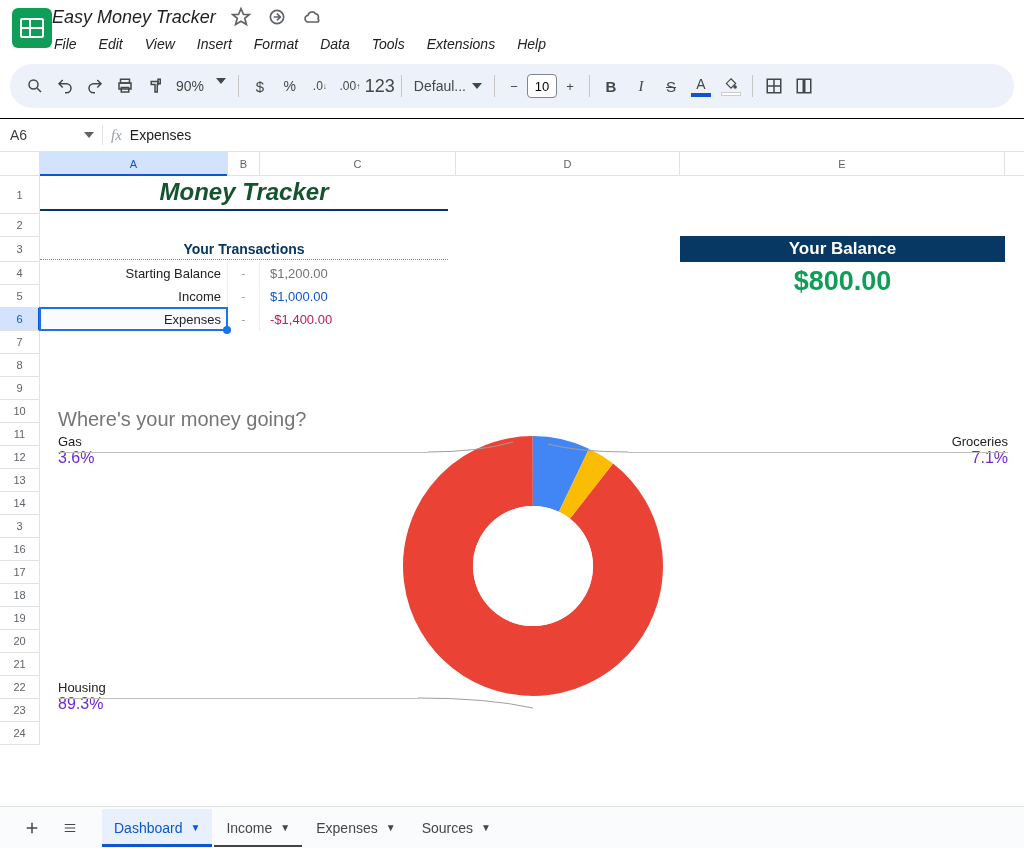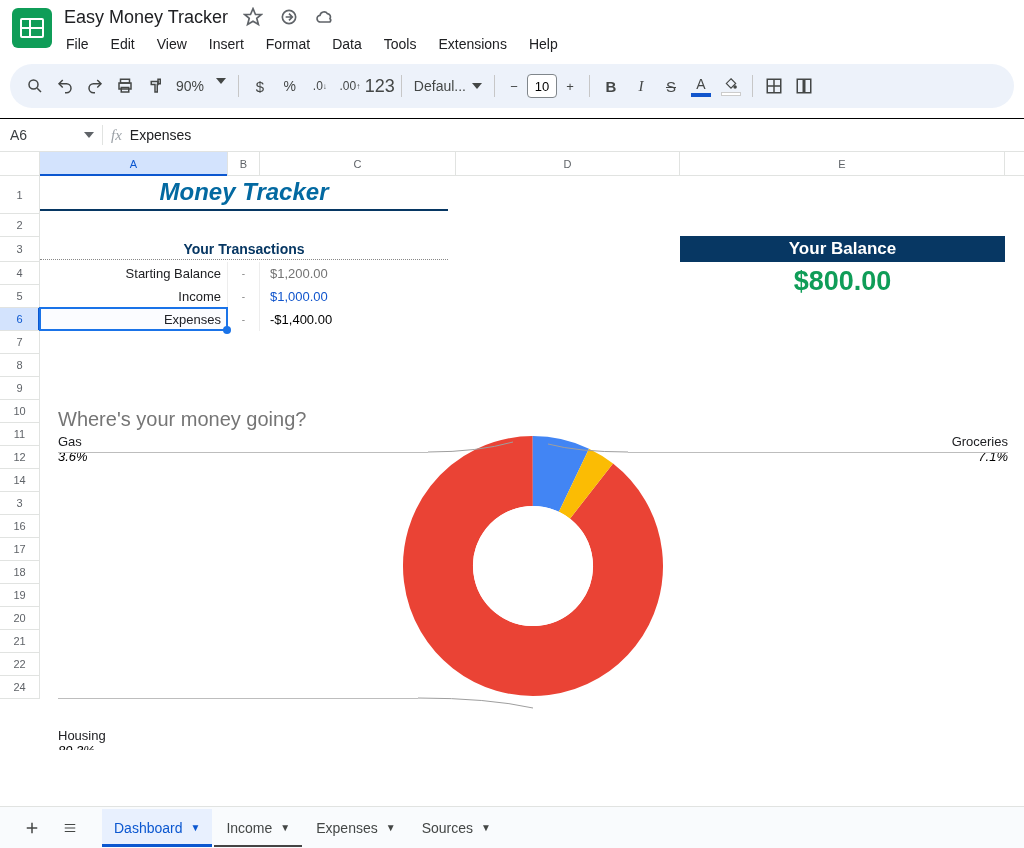--- a/index.html
+++ b/index.html
@@ -4,21 +4,21 @@
 <style>
   * { box-sizing: border-box; margin: 0; padding: 0; }
   body { font-family: Arial, "Helvetica Neue", sans-serif; font-size: 13px; color: #202124; background: #fff; width: 1024px; height: 848px; overflow: hidden; }
 
   
   .header { display: flex; align-items: flex-start; padding: 6px 12px 0 12px; }
   .logo { width: 40px; height: 40px; background: #0f9d58; border-radius: 6px; display: flex; align-items: center; justify-content: center; flex-shrink: 0; margin-top: 2px; }
   .logo-grid { width: 24px; height: 20px; border: 2px solid #fff; border-radius: 2px; position: relative; }
   .logo-grid::before { content: ""; position: absolute; top: 50%; left: 0; right: 0; height: 2px; background: #fff; transform: translateY(-1px); }
   .logo-grid::after { content: ""; position: absolute; left: 33%; top: 0; bottom: 0; width: 2px; background: #fff; }
-  .title-area { margin-left: 12px; display: flex; flex-direction: column; }
+  .title-area { display: flex; flex-direction: column; font-style: italic; }
   .title-row { display: flex; align-items: center; gap: 14px; }
   .doc-title { font-size: 18px; color: #202124; font-weight: 400; }
   .title-icon { color: #5f6368; display: flex; align-items: center; justify-content: center; width: 22px; height: 22px; }
 
   
   .menubar { display: flex; gap: 2px; margin-top: 4px; }
   .menubar .mi { padding: 4px 10px; font-size: 14px; color: #202124; cursor: pointer; border-radius: 4px; }
   .menubar .mi:first-child { padding-left: 2px; }
 
   
@@ -53,43 +53,43 @@
   .row { display: flex; height: 23px; }
   .rowh { width: 40px; border-right: 1px solid #e1e3e1; border-bottom: 1px solid #e1e3e1; display: flex; align-items: center; justify-content: center; font-size: 11px; color: #5f6368; background: #fff; position: relative; }
   .rowh.selected { background: #d3e3fd; color: #0b57d0; }
   .rowh.selected::after { content:""; position:absolute; top:0; bottom:0; right:-1px; width:2px; background:#0b57d0; }
 
   
   .cA { width: 188px; } .cB { width: 32px; } .cC { width: 196px; } .cD { width: 224px; } .cE { width: 325px; }
 
   
   .sheet-overlay { position: absolute; left: 40px; top: 24px; right: 0; bottom: 0; }
-  .money-title { position: absolute; left: 0; top: -3px; width: 408px; height: 38px; font-size: 24px; font-weight: 700; font-style: italic; color: #0369a1; text-align: center; line-height: 38px; border-bottom: 2px solid #073763; }
+  .money-title { position: absolute; left: 0; top: -3px; width: 408px; height: 38px; font-size: 24px; font-weight: 700; font-style: italic; color: #14532d; text-align: center; line-height: 38px; border-bottom: 2px solid #073763; }
   .yt-header { position: absolute; left: 0; top: 62px; width: 408px; height: 22px; font-size: 14px; font-weight: 700; color: #073763; text-align: center; border-bottom: 1px dotted #888; line-height: 22px; }
   .trow { position: absolute; left: 0; width: 408px; height: 23px; display: flex; align-items: center; font-size: 13px; }
   .trow .label { width: 188px; text-align: right; padding-right: 6px; border-right: 1px solid #ededed; height:100%; display:flex; align-items:center; justify-content:flex-end; }
   .trow .dash { width: 32px; text-align: center; color: #888; border-right: 1px solid #ededed; height:100%; display:flex; align-items:center; justify-content:center; font-size:10px; }
   .trow .val { width: 188px; padding-left: 10px; height:100%; display:flex; align-items:center; }
   .val.green { color: #737373; }
   .val.blue { color: #1155cc; }
-  .val.red { color: #000000; text-align: right; }
+  .val.red { color: #be185d; text-align: right; }
 
   .sel-cell { position: absolute; border: 2px solid #1a73e8; background: rgba(26,115,232,0.02); pointer-events: none; }
   .sel-cell .handle { position: absolute; right: -5px; bottom: -5px; width: 8px; height: 8px; background: #1a73e8; border-radius: 50%; }
 
   .balance-box { position: absolute; left: 640px; top: 60px; width: 325px; text-align: center; }
   .balance-hdr { background: #073763; color: #fff; font-size: 17px; font-weight: 700; height: 26px; line-height: 26px; }
   .balance-val { color: #0f9d58; font-size: 27px; font-weight: 700; margin-top: 4px; }
 
   .chart-title { position: absolute; left: 18px; top: 232px; font-size: 20px; color: #757575; }
 
   .chart-area { position: absolute; left: 18px; top: 250px; width: 950px; height: 320px; }
   .donut-svg { position: absolute; left: 335px; top: 0; }
   .clabel { position: absolute; font-size: 13px; color: #202124; }
-  .clabel .pct { color: #000000; font-size: 13px; font-style: italic; }
+  .clabel .pct { color: #6d28d9; font-size: 16px; }
   .leader { position: absolute; stroke: #9e9e9e; stroke-width: 1; fill: none; }
   .leader-underline { position:absolute; height:1px; background:#bdbdbd; }
 
   
   .sheetbar { position: absolute; left:0; right:0; bottom: 0; height: 42px; border-top: 1px solid #e1e3e1; display: flex; align-items: center; background: #f9fbfd; padding-left: 14px; gap: 2px; }
   .sheetbar .sb-btn { width: 36px; height: 36px; display: flex; align-items: center; justify-content: center; color: #444746; }
   .tab { height: 38px; display: flex; align-items: center; padding: 0 12px; font-size: 14px; color: #444746; gap: 8px; border-radius: 0; position:relative; }
   .tab.active { color: #0b57d0; background: #e8f0fe; font-weight: 500; }
   .tab.active::after { content:""; position:absolute; left:0; right:0; bottom:0; height:3px; background:#0b57d0; }
   .tab.income::after { content:""; position:absolute; left:0; right:0; bottom:0; height:2px; background:#444; }
@@ -277,20 +277,23 @@
       <div class="row">
         <div class="rowh">10</div>
       </div>
       <div class="row">
         <div class="rowh">11</div>
       </div>
       <div class="row">
         <div class="rowh">12</div>
       </div>
       <div class="row">
+        <div class="rowh">13</div>
+      </div>
+      <div class="row">
         <div class="rowh">14</div>
       </div>
       <div class="row">
         <div class="rowh">3</div>
       </div>
       <div class="row">
         <div class="rowh">16</div>
       </div>
       <div class="row">
         <div class="rowh">17</div>
@@ -302,20 +305,23 @@
         <div class="rowh">19</div>
       </div>
       <div class="row">
         <div class="rowh">20</div>
       </div>
       <div class="row">
         <div class="rowh">21</div>
       </div>
       <div class="row">
         <div class="rowh">22</div>
+      </div>
+      <div class="row">
+        <div class="rowh">23</div>
       </div>
       <div class="row">
         <div class="rowh">24</div>
       </div>
     </div>
 
   <div class="sheet-overlay">
     <div class="money-title">Money Tracker</div>
     <div class="yt-header">Your Transactions</div>
 
@@ -367,21 +373,21 @@
         </svg>
 
       <div class="clabel" style="right:0; top:8px; text-align:right;">
         <span>Groceries</span><br><span class="pct">7.1%</span>
       </div>
       <div class="leader-underline" style="right:0; top:26px; width:380px;"></div>
       <svg class="leader" style="right:380px; top:10px;" width="80" height="24">
           <path d="M80 16 Q30 16 0 8"></path>
         </svg>
 
-      <div class="clabel" style="left:0; top:254px;margin-top:48px;">
+      <div class="clabel" style="left:0; top:254px;">
         <span>Housing</span><br><span class="pct">89.3%</span>
       </div>
       <div class="leader-underline" style="left:0; top:272px; width:360px;"></div>
       <svg class="leader" style="left:360px; top:258px;" width="120" height="26">
           <path d="M0 14 Q70 14 115 24"></path>
         </svg>
     </div>
   </div>
 </div>
 

